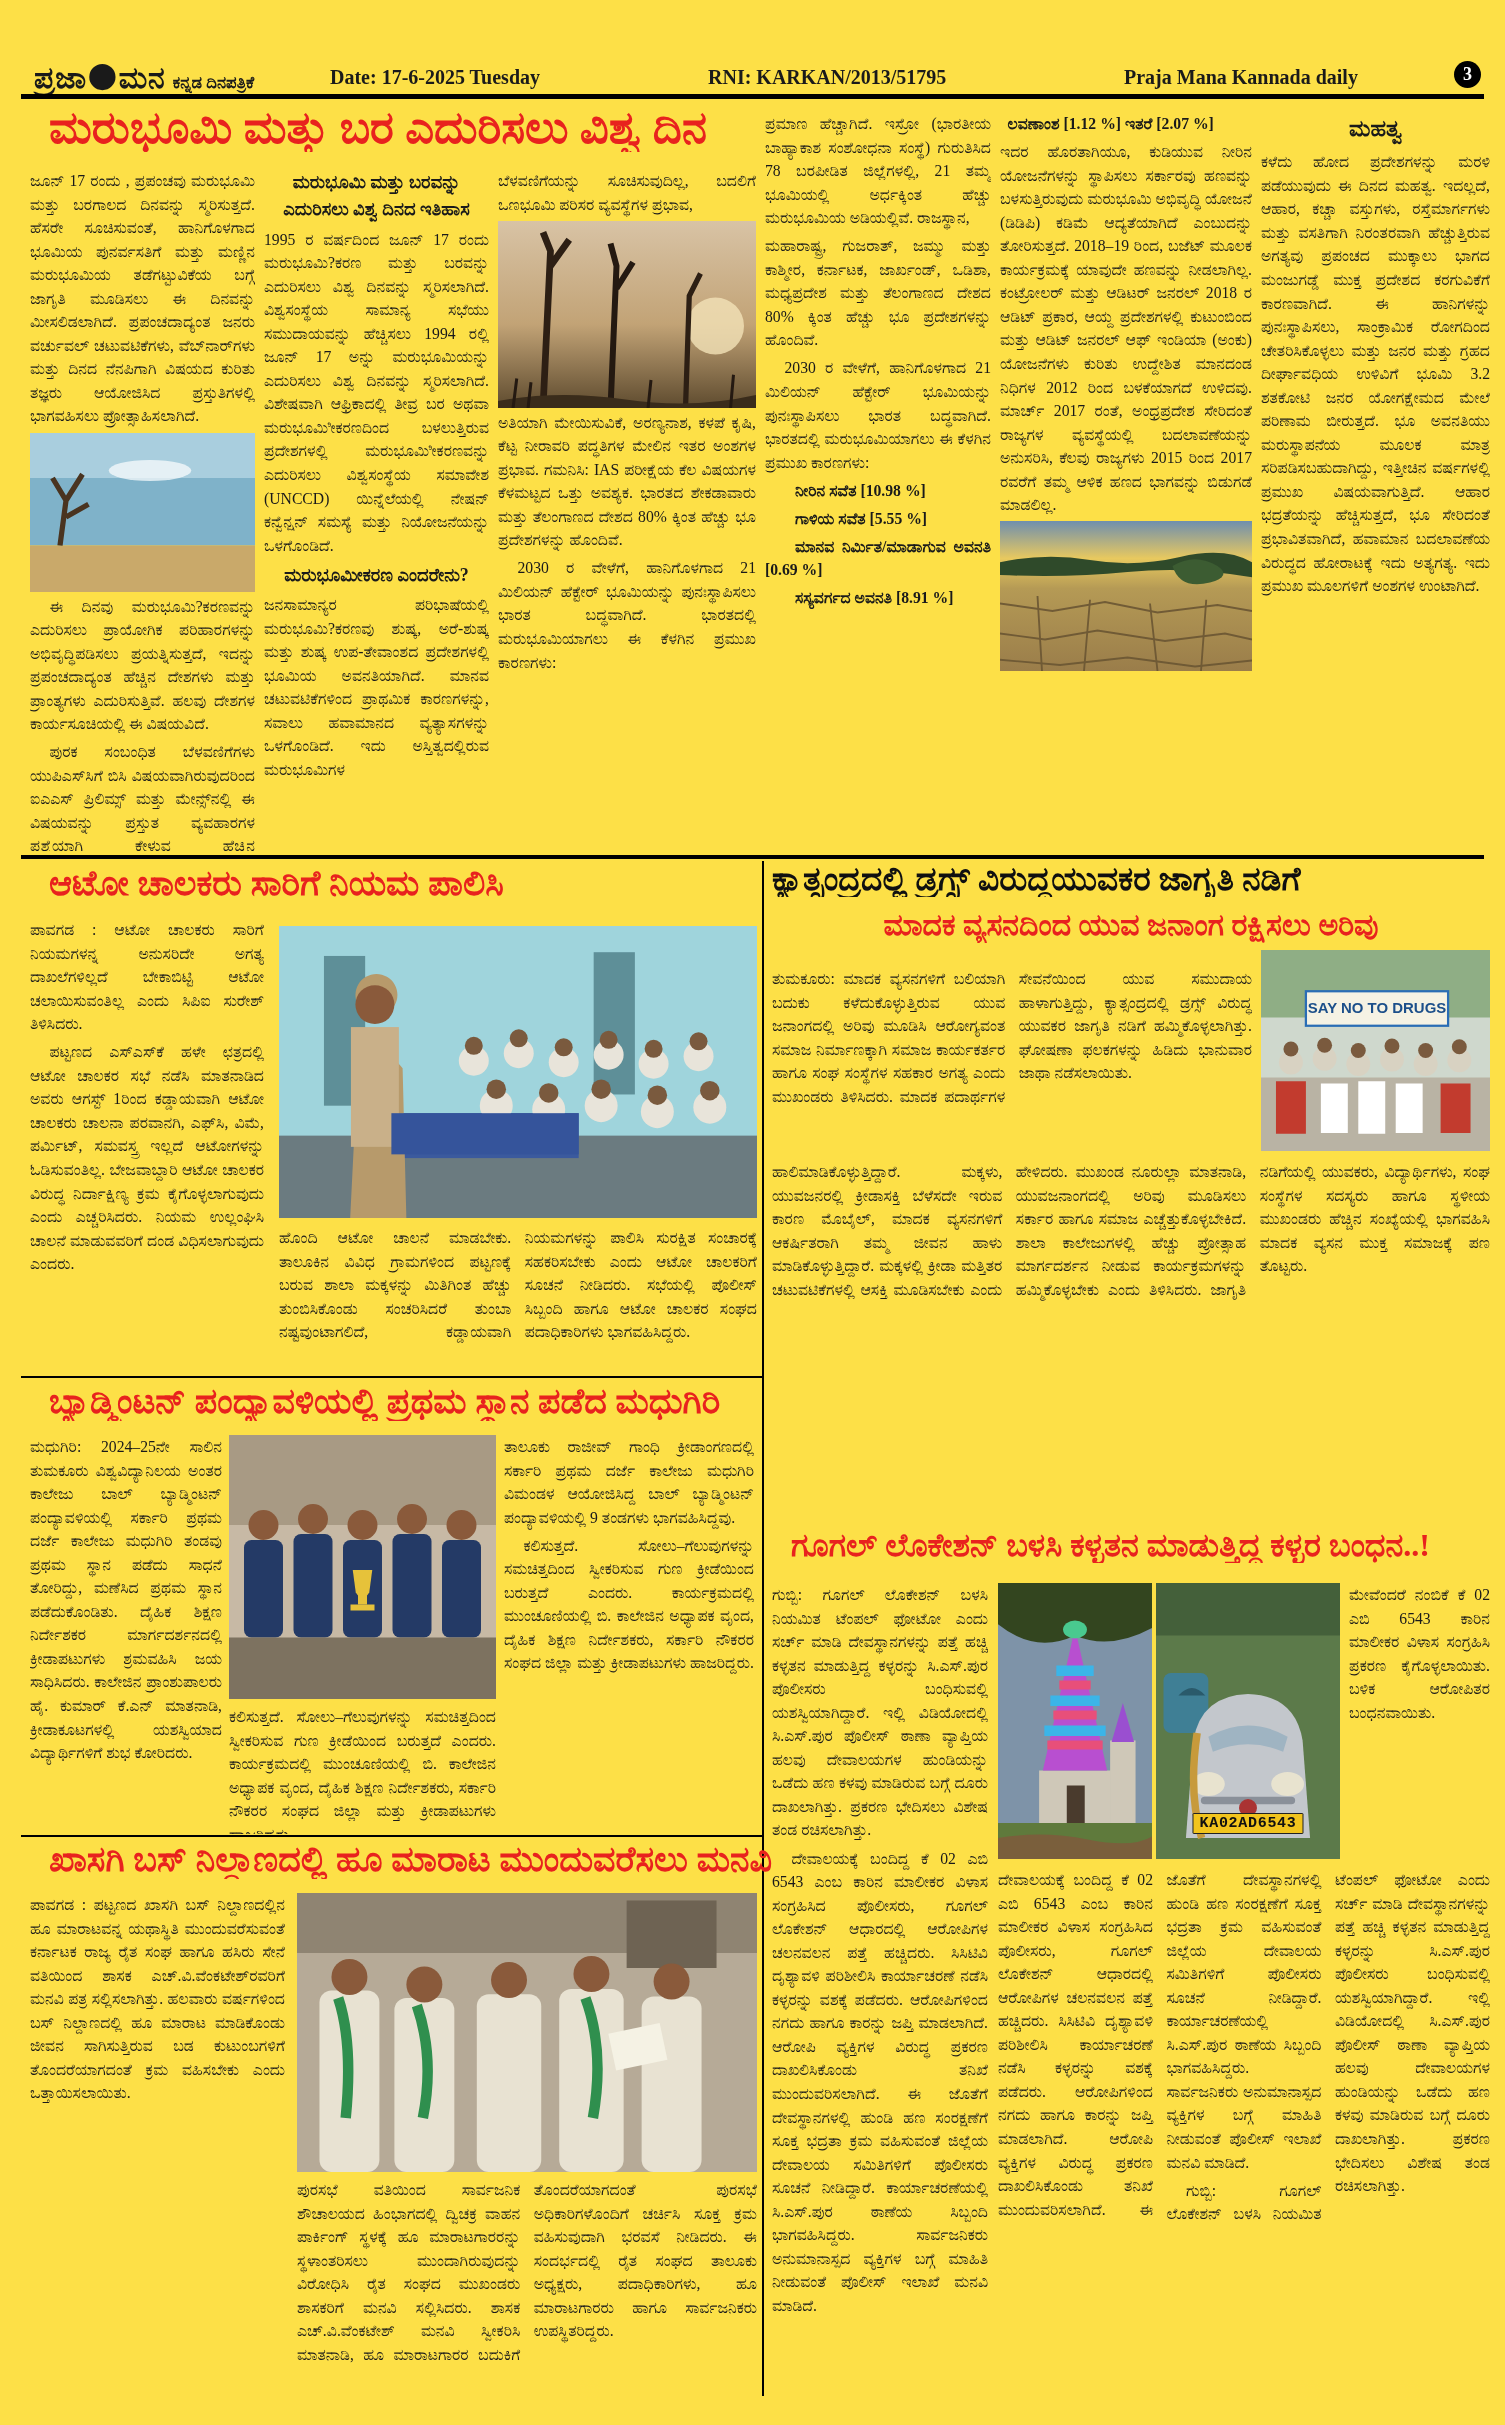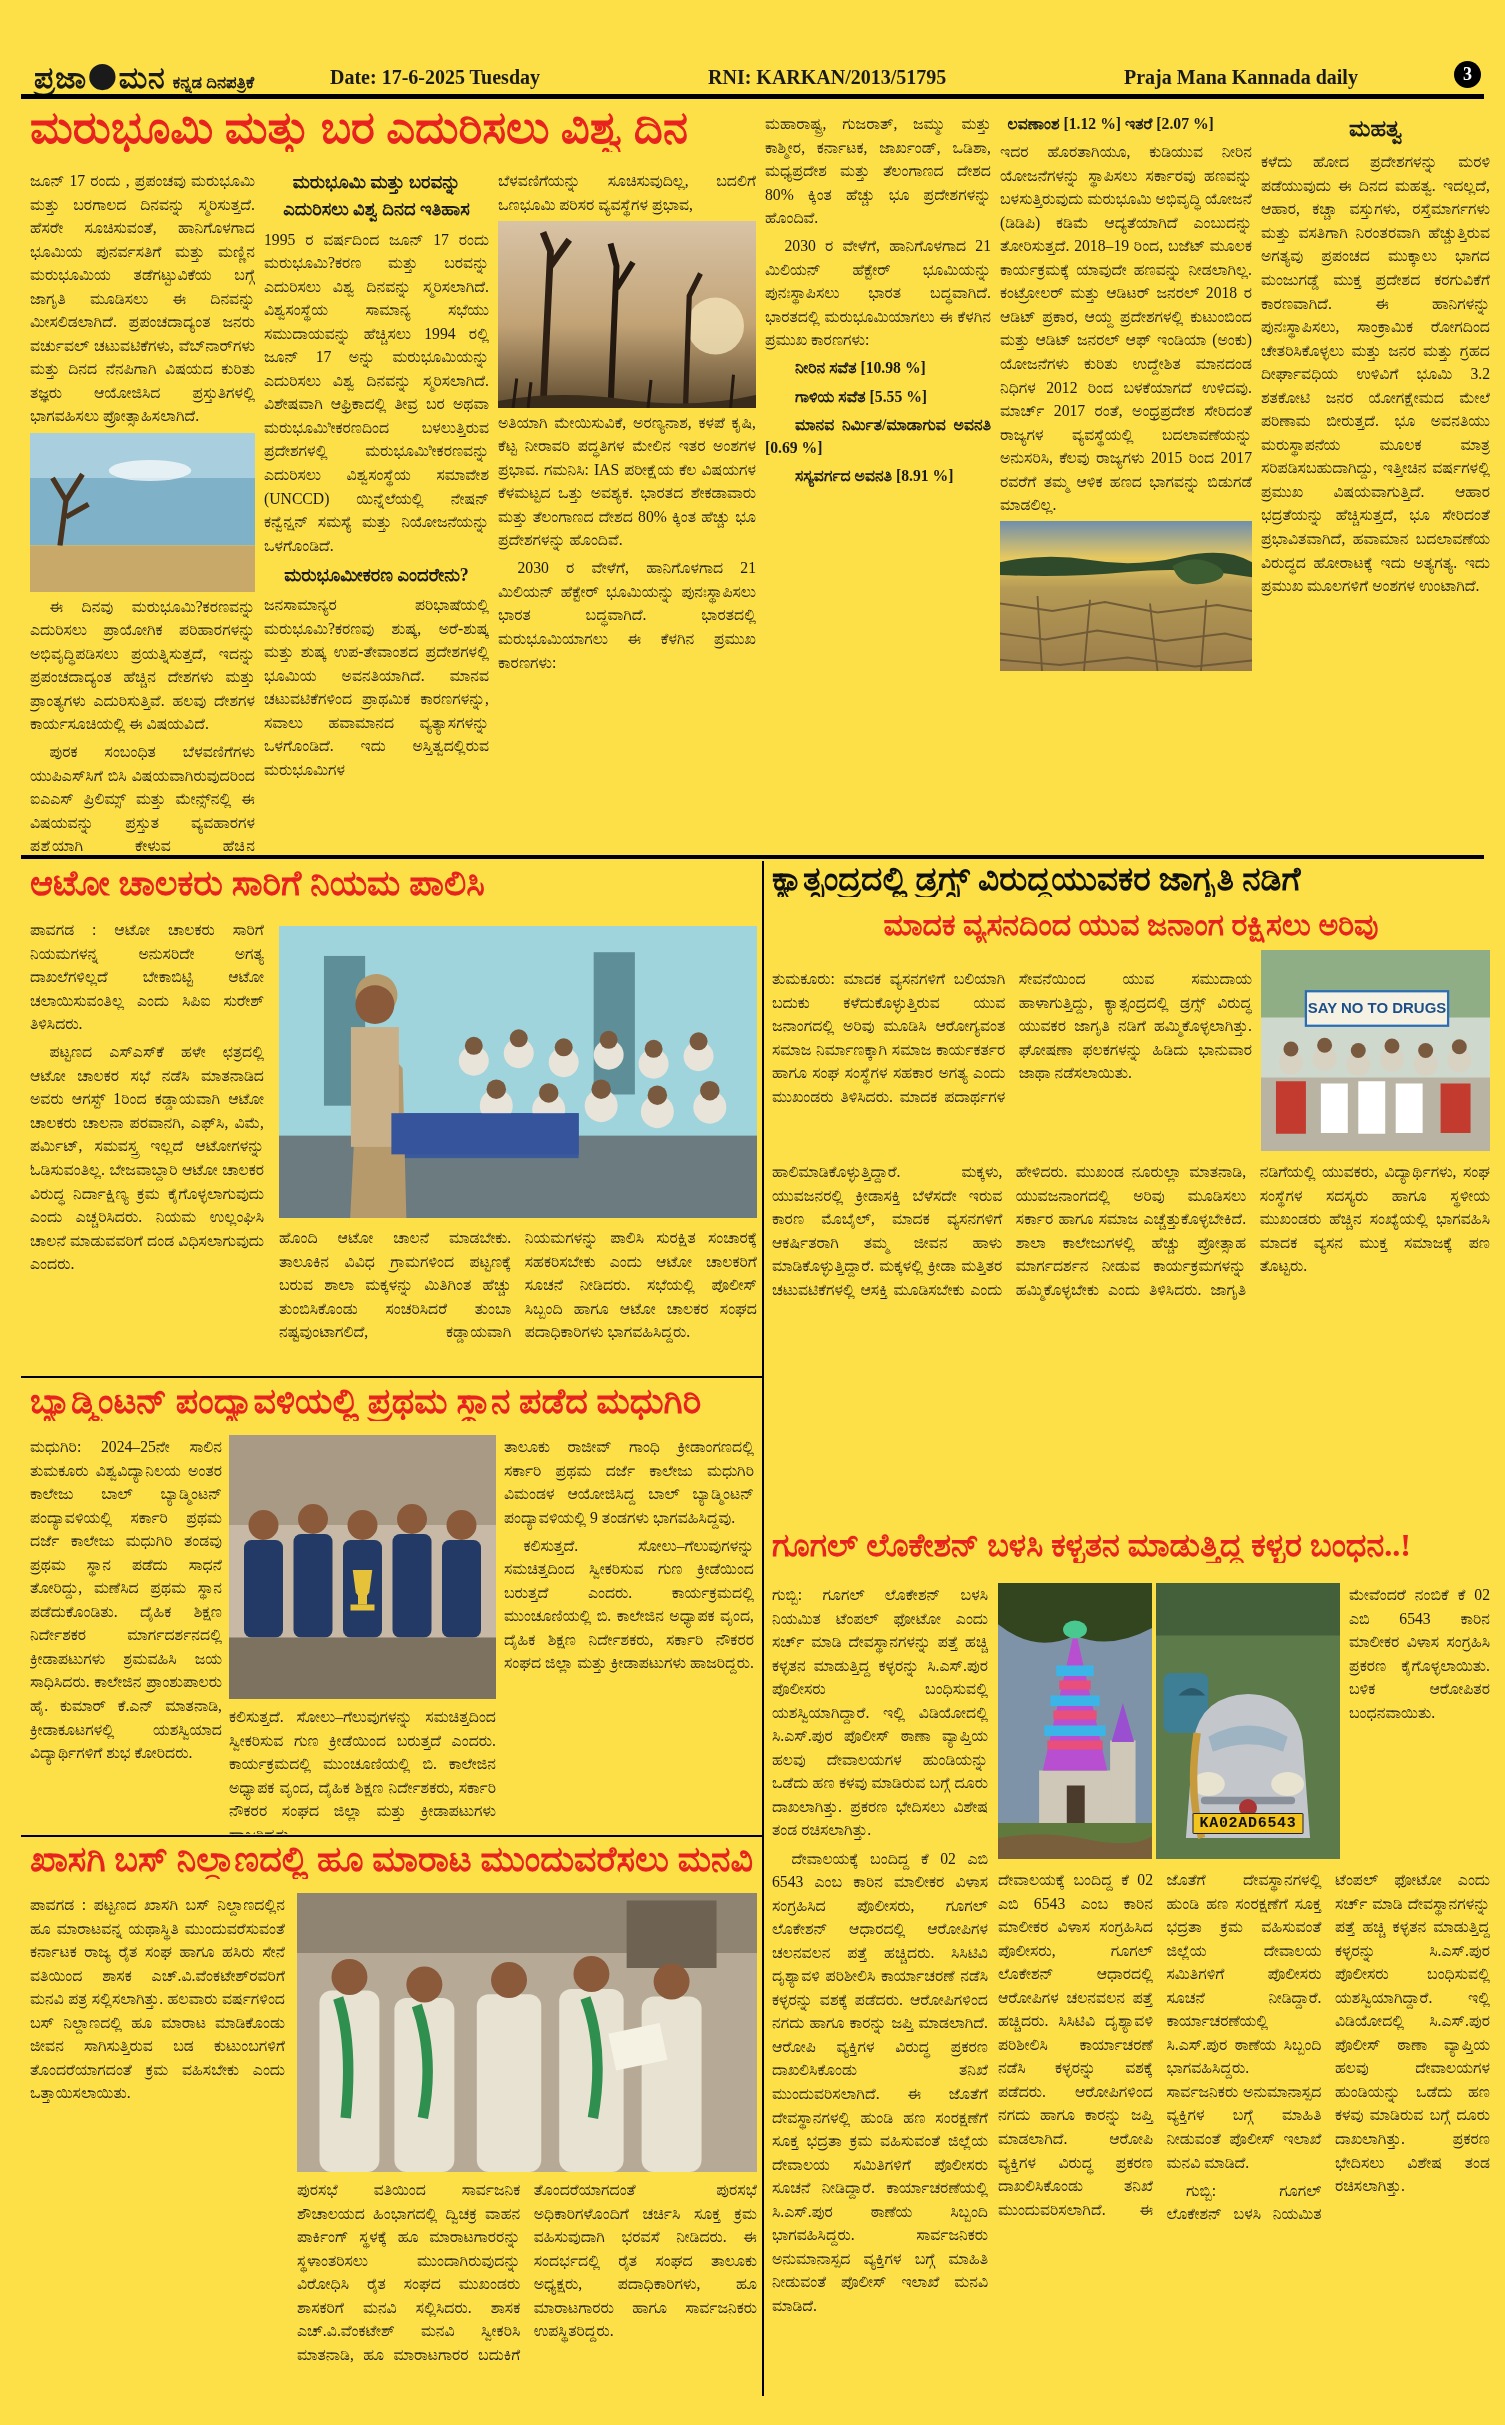--- a/index.html
+++ b/index.html
@@ -10,21 +10,21 @@
   .rule-h{position:absolute;background:#000;}
   .rule-v{position:absolute;background:#000;}
   
   .logo-main{font-weight:bold;font-size:30px;letter-spacing:0.7px;}
   .logo-sub{font-weight:bold;font-size:16.5px;margin-left:7.5px;}
   .meta{font-weight:bold;font-size:20px;white-space:nowrap;}
   .pageno{width:27px;height:27px;border-radius:50%;background:#000;color:#fff;
           font-size:18px;font-weight:bold;display:flex;align-items:center;justify-content:center;}
   
   .hl{font-weight:bold;line-height:1.05;white-space:nowrap;overflow:hidden;}
-  .hl-red{color:#e8221e;}
+  .hl-red{color:#e8221e;margin-left:19px;}
   .hl-black{color:#101010;}
   .subhead-red{color:#e8221e;font-weight:bold;text-align:center;white-space:nowrap;overflow:hidden;}
   
   .col{position:absolute;overflow:hidden;text-align:justify;font-size:15.7px;line-height:1.5;}
   .col p{margin:0 0 4.5px 0;text-indent:19.5px;}
   .col p.noindent{text-indent:0;}
   .csub{font-weight:bold;text-align:center;font-size:18px;text-indent:0 !important;margin:4.5px 0;}
   .statline{text-indent:30px !important;font-weight:bold;margin:0 0 1.5px 0;}
   .multicol-2{column-count:2;column-gap:13.5px;}
   .multicol-3{column-count:3;column-gap:13.5px;}
@@ -92,20 +92,21 @@
         <path d="M250 250 L255 100 L270 70" stroke="#2d1f14" stroke-width="7" fill="none"></path>
         <path d="M0 240 Q80 225 170 238 T344 232 L344 250 L0 250 Z" fill="#3a2c1b"></path>
         <path d="M20 250 L25 210 M40 250 L44 215 M200 250 L204 212 M310 250 L314 205" stroke="#241911" stroke-width="4"></path>
       </svg>
     </div>
     <p class="noindent">ಅತಿಯಾಗಿ ಮೇಯಿಸುವಿಕೆ, ಅರಣ್ಯನಾಶ, ಕಳಪೆ ಕೃಷಿ, ಕೆಟ್ಟ ನೀರಾವರಿ ಪದ್ಧತಿಗಳ ಮೇಲಿನ ಇತರ ಅಂಶಗಳ ಪ್ರಭಾವ. ಗಮನಿಸಿ: IAS ಪರೀಕ್ಷೆಯ ಕೆಲ ವಿಷಯಗಳ ಕೆಳಮಟ್ಟದ ಒತ್ತು ಅವಶ್ಯಕ. ಭಾರತದ ಶೇಕಡಾವಾರು ಮತ್ತು ತೆಲಂಗಾಣದ ದೇಶದ 80% ಕ್ಕಿಂತ ಹೆಚ್ಚು ಭೂ ಪ್ರದೇಶಗಳನ್ನು ಹೊಂದಿವೆ.</p>
     <p>2030 ರ ವೇಳೆಗೆ, ಹಾನಿಗೊಳಗಾದ 21 ಮಿಲಿಯನ್ ಹೆಕ್ಟೇರ್ ಭೂಮಿಯನ್ನು ಪುನಃಸ್ಥಾಪಿಸಲು ಭಾರತ ಬದ್ಧವಾಗಿದೆ. ಭಾರತದಲ್ಲಿ ಮರುಭೂಮಿಯಾಗಲು ಈ ಕೆಳಗಿನ ಪ್ರಮುಖ ಕಾರಣಗಳು:</p>
   </div>
 
   <div class="col" style="left:765px;top:112px;width:226px;height:738px;">
+    <p class="noindent">ಪ್ರಮಾಣ ಹೆಚ್ಚಾಗಿದೆ. ಇಸ್ರೋ (ಭಾರತೀಯ ಬಾಹ್ಯಾಕಾಶ ಸಂಶೋಧನಾ ಸಂಸ್ಥೆ) ಗುರುತಿಸಿದ 78 ಬರಪೀಡಿತ ಜಿಲ್ಲೆಗಳಲ್ಲಿ, 21 ತಮ್ಮ ಭೂಮಿಯಲ್ಲಿ ಅರ್ಧಕ್ಕಿಂತ ಹೆಚ್ಚು ಮರುಭೂಮಿಯ ಅಡಿಯಲ್ಲಿವೆ. ರಾಜಸ್ಥಾನ,</p>
     <p class="noindent">ಮಹಾರಾಷ್ಟ್ರ, ಗುಜರಾತ್, ಜಮ್ಮು ಮತ್ತು ಕಾಶ್ಮೀರ, ಕರ್ನಾಟಕ, ಜಾರ್ಖಂಡ್, ಒಡಿಶಾ, ಮಧ್ಯಪ್ರದೇಶ ಮತ್ತು ತೆಲಂಗಾಣದ ದೇಶದ 80% ಕ್ಕಿಂತ ಹೆಚ್ಚು ಭೂ ಪ್ರದೇಶಗಳನ್ನು ಹೊಂದಿವೆ.</p>
     <p>2030 ರ ವೇಳೆಗೆ, ಹಾನಿಗೊಳಗಾದ 21 ಮಿಲಿಯನ್ ಹೆಕ್ಟೇರ್ ಭೂಮಿಯನ್ನು ಪುನಃಸ್ಥಾಪಿಸಲು ಭಾರತ ಬದ್ಧವಾಗಿದೆ. ಭಾರತದಲ್ಲಿ ಮರುಭೂಮಿಯಾಗಲು ಈ ಕೆಳಗಿನ ಪ್ರಮುಖ ಕಾರಣಗಳು:</p>
     <p class="statline">ನೀರಿನ ಸವೆತ [10.98 %]</p>
     <p class="statline">ಗಾಳಿಯ ಸವೆತ [5.55 %]</p>
     <p class="statline">ಮಾನವ ನಿರ್ಮಿತ/ಮಾಡಾಗುವ ಅವನತಿ [0.69 %]</p>
     <p class="statline">ಸಸ್ಯವರ್ಗದ ಅವನತಿ [8.91 %]</p>
   </div>
 
   <div class="col" style="left:1000px;top:112px;width:252px;height:738px;">
     <p class="statline" style="text-indent:7.5px !important;">ಲವಣಾಂಶ [1.12 %]   ಇತರೆ [2.07 %]</p>

